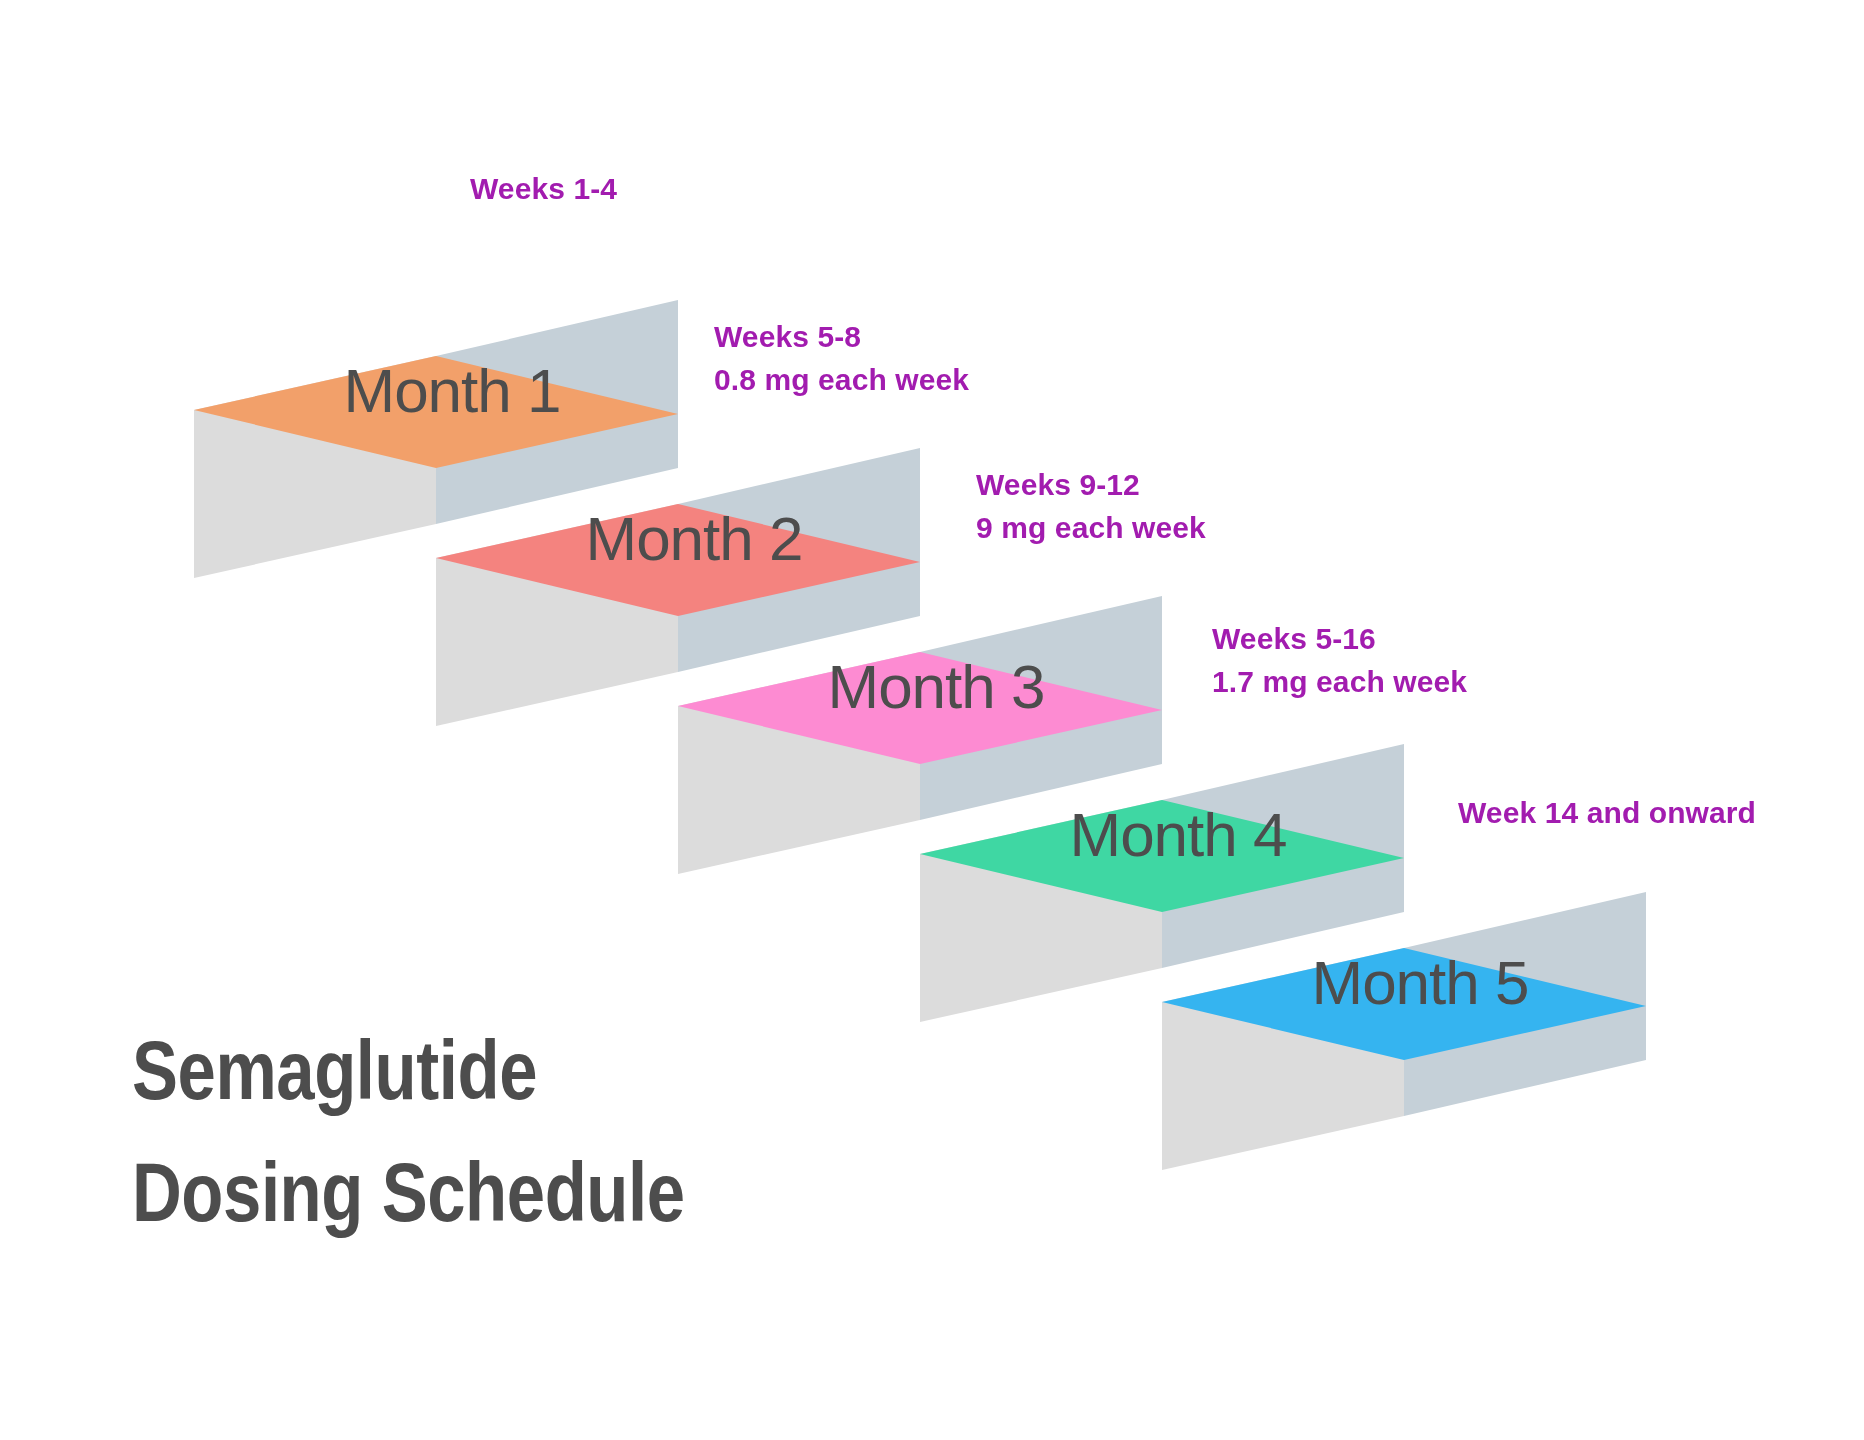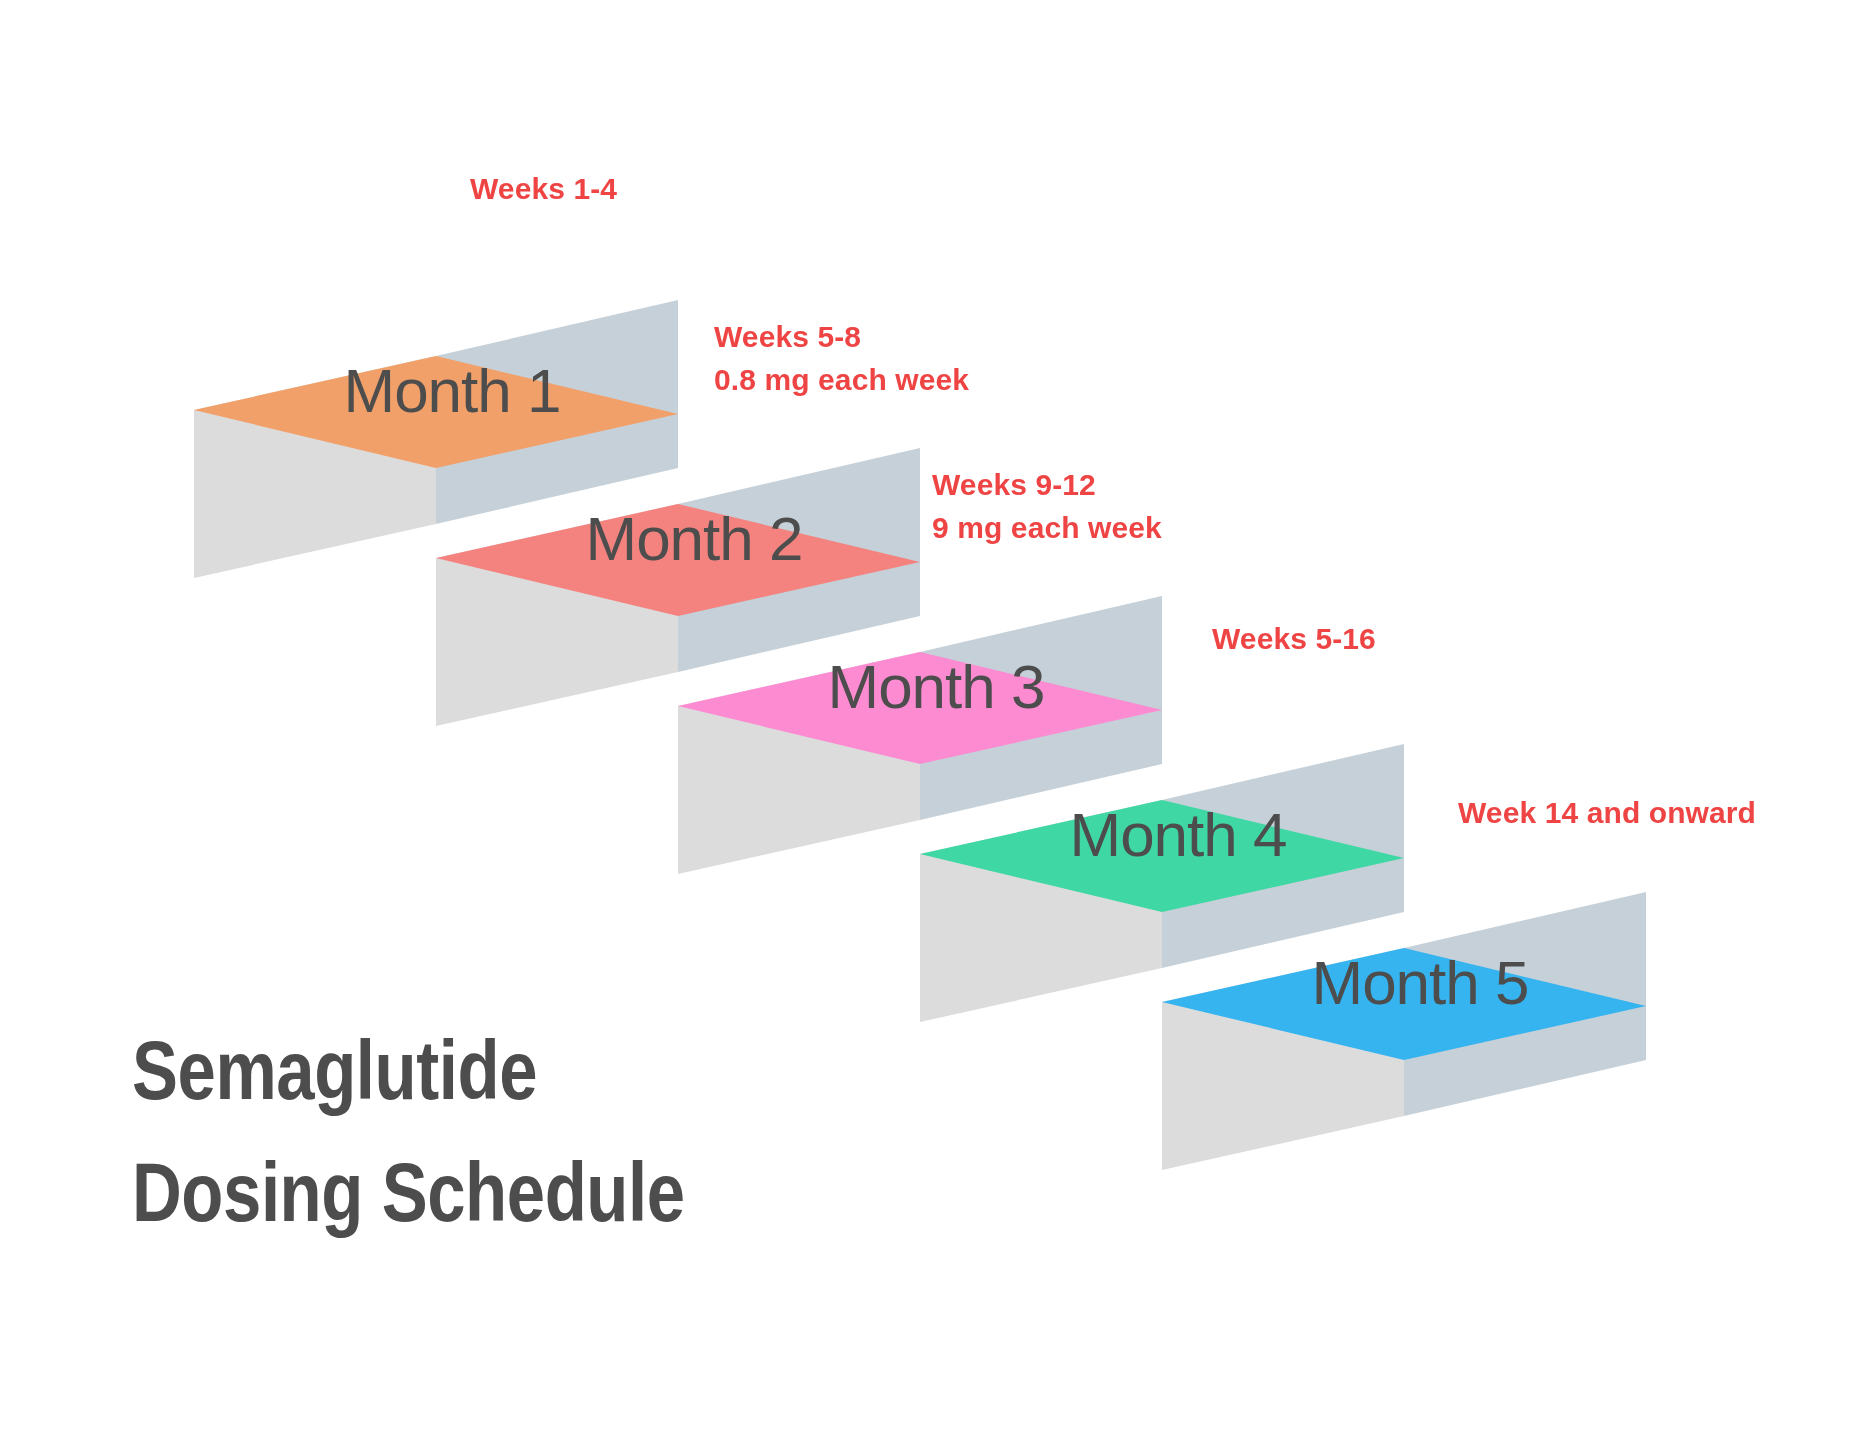--- a/index.html
+++ b/index.html
@@ -32,21 +32,21 @@
     font-size: 62px;
     fill: #4d4d4d;
     letter-spacing: -1px;
   }
   .callout {
     position: absolute;
     font-family: "Liberation Sans", sans-serif;
     font-weight: bold;
     font-size: 30px;
     line-height: 1.42;
-    color: #ef4444;
+    color: #a21caf;
     letter-spacing: 0.1px;
     white-space: nowrap;
   }
   .callout .line2 { display: block; }
   #title-block {
     position: absolute;
     left: 132px;
     top: 1010px;
     font-family: "Liberation Sans", sans-serif;
     font-weight: bold;
@@ -105,27 +105,28 @@
 
   <div class="callout" style="left:470px; top:168px;">
     <span class="line1">Weeks 1-4</span>
   </div>
 
   <div class="callout" style="left:714px; top:316px;">
     <span class="line1">Weeks 5-8</span>
     <span class="line2">0.8 mg each week</span>
   </div>
 
-  <div class="callout" style="left:932px; top:464px;">
+  <div class="callout" style="left:976px; top:464px;">
     <span class="line1">Weeks 9-12</span>
     <span class="line2">9 mg each week</span>
   </div>
 
   <div class="callout" style="left:1212px; top:618px;">
     <span class="line1">Weeks 5-16</span>
+    <span class="line2">1.7 mg each week</span>
   </div>
 
   <div class="callout" style="left:1458px; top:792px;">
     <span class="line1">Week 14 and onward</span>
   </div>
 
   <div id="title-block">
     <span class="t-line">Semaglutide</span>
     <span class="t-line">Dosing Schedule</span>
   </div>

